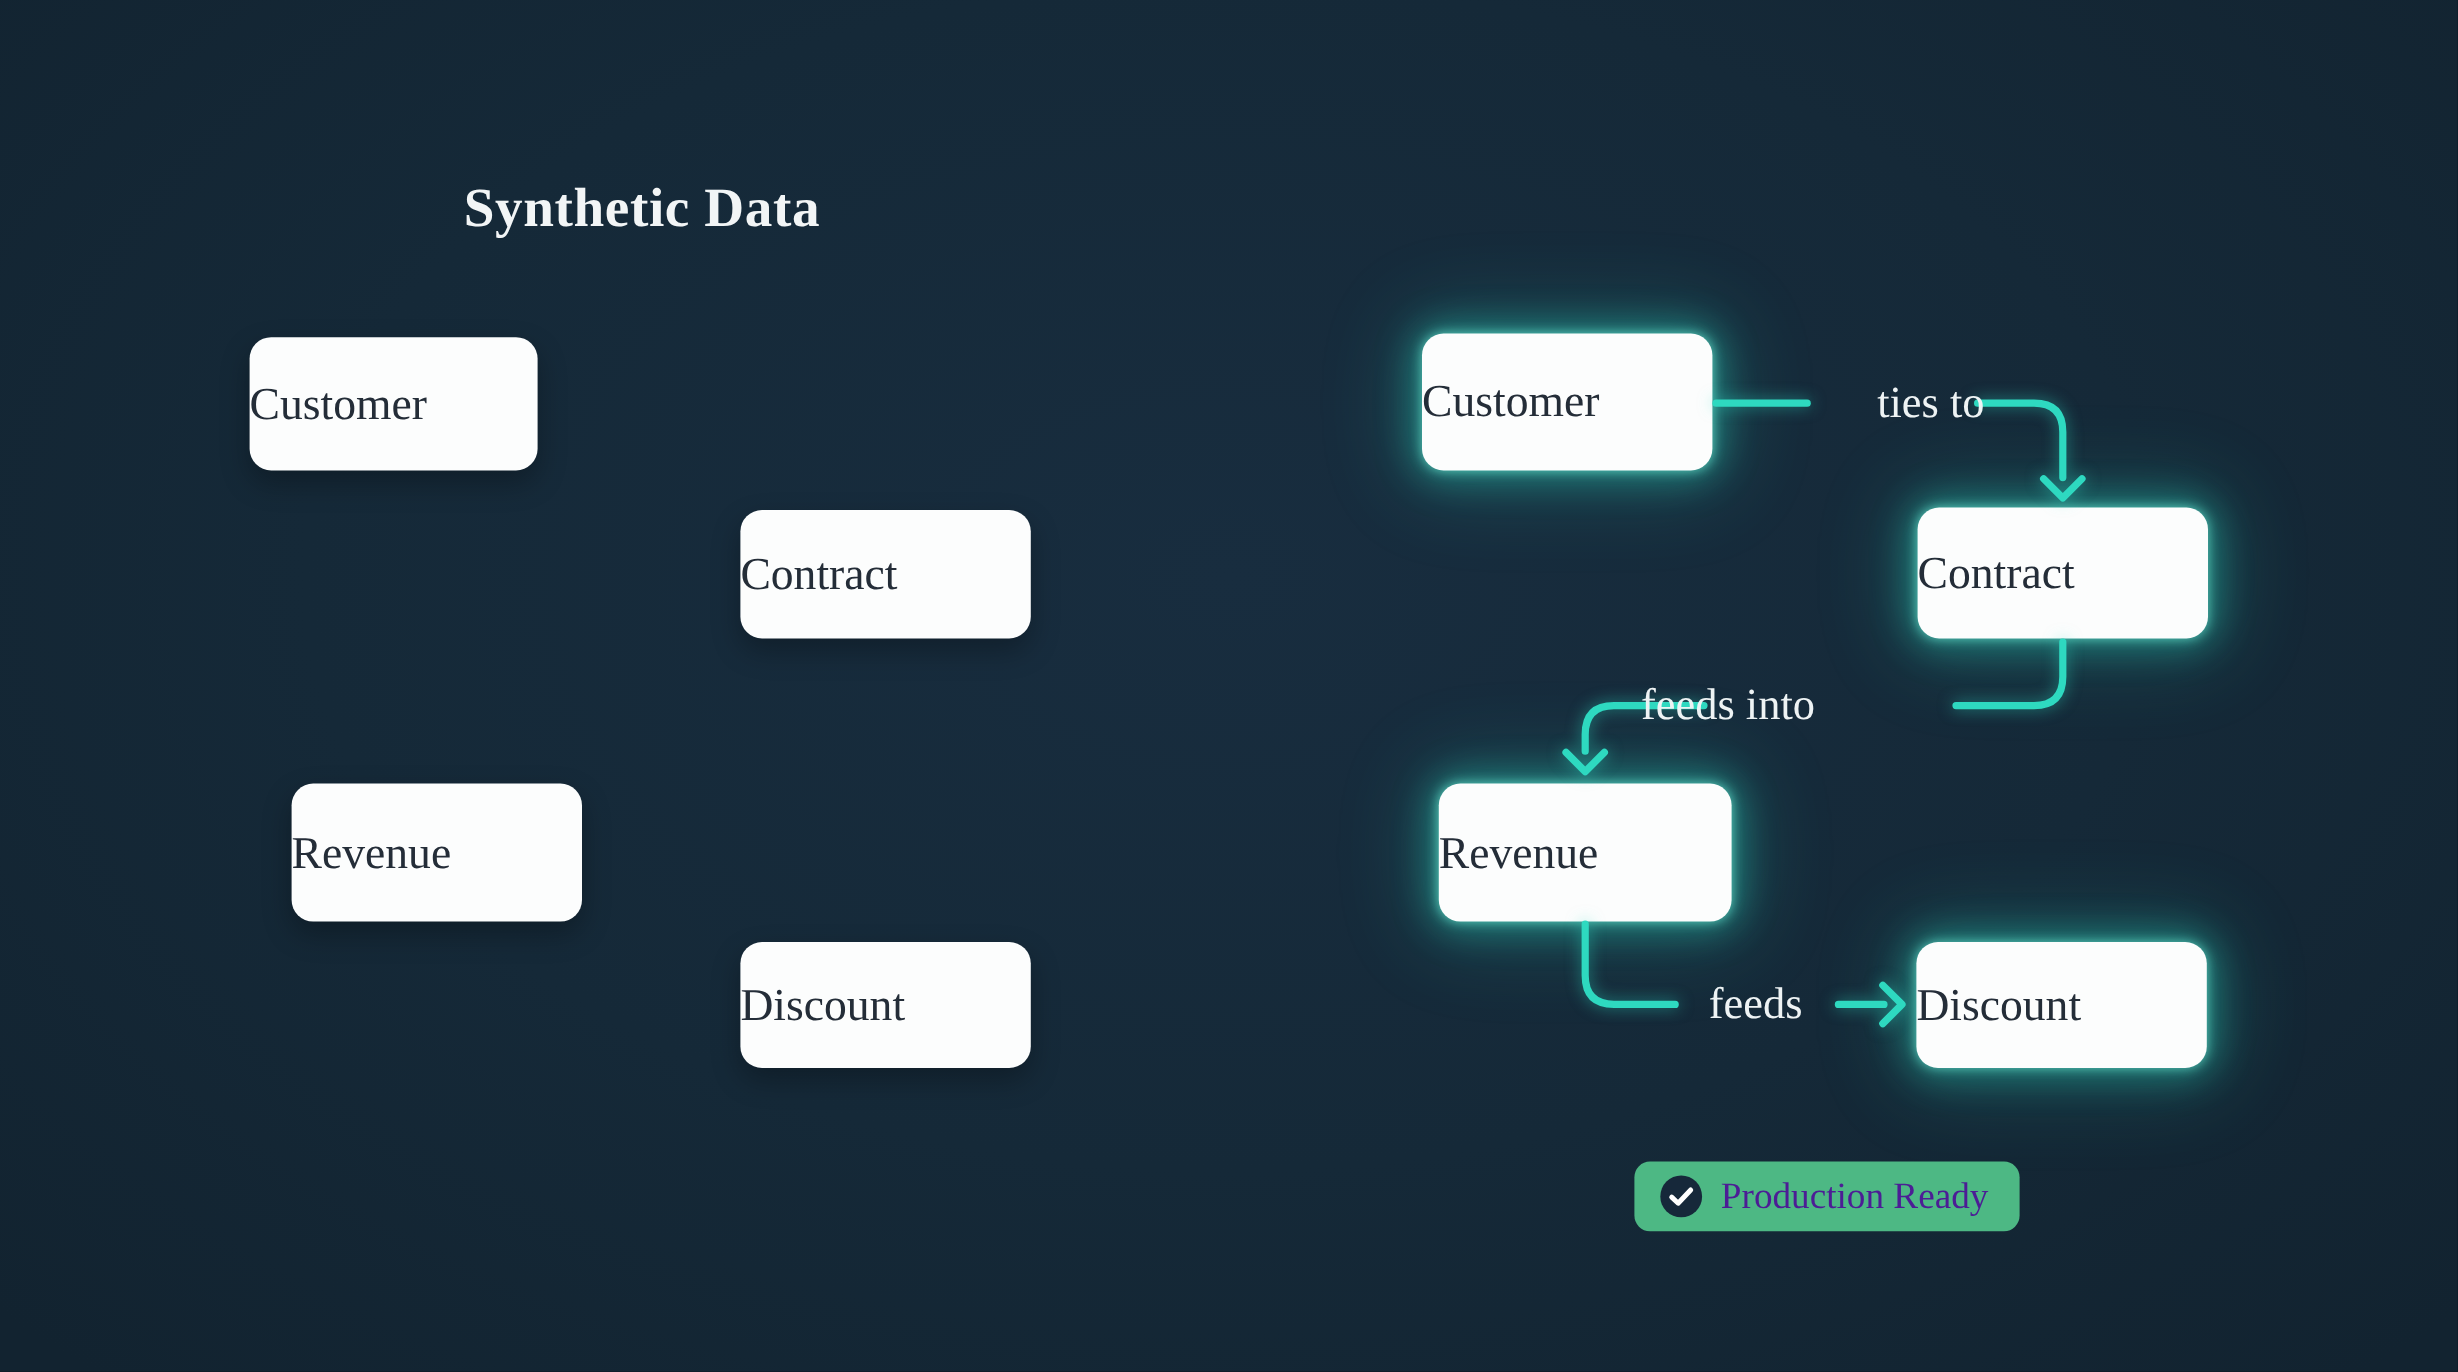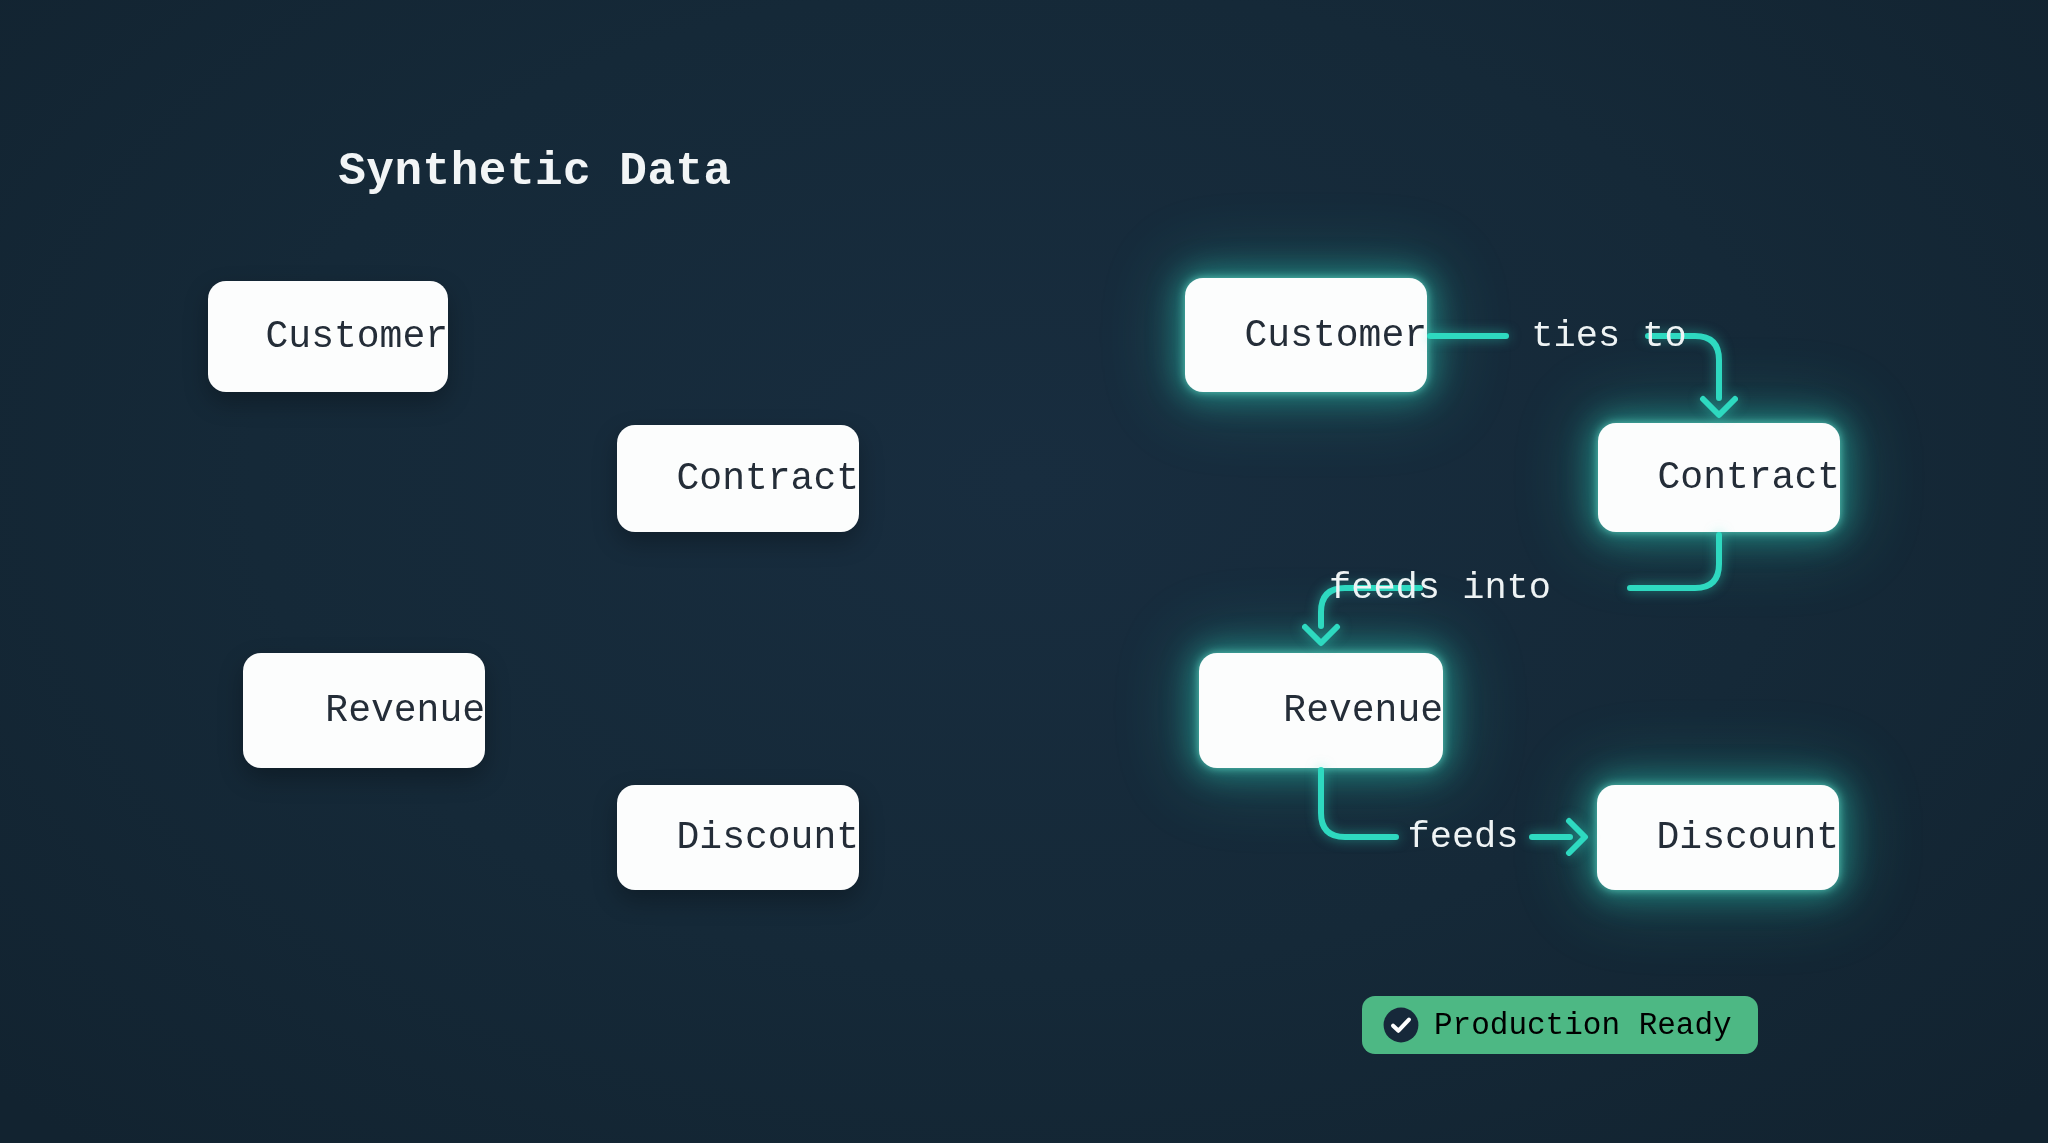--- a/index.html
+++ b/index.html
@@ -3,37 +3,37 @@
 <meta charset="utf-8">
 <style>
   html,body{margin:0;padding:0;background:#0e1c29;}
   .stage{
     position:relative;
     width:2048px;height:1143px;
     background:#152938;
     background:radial-gradient(ellipse 1400px 900px at 50% 42%, #182d3f 0%, #152938 55%, #12automatically232f 100%);
     background:radial-gradient(ellipse 1400px 900px at 50% 42%, #182d3f 0%, #152938 55%, #122330 100%);
     overflow:hidden;
-    font-family:Liberation Mono, monospace;
+    font-family:Liberation Serif, serif;
   }
   .title{
     position:absolute;
     transform:translateX(-50%);
     margin:0;
     font-size:46px;
     font-weight:700;
     letter-spacing:0.5px;
     color:#f2f5f6;
     white-space:nowrap;
   }
   .node{
     position:absolute;
     background:#fcfdfd;
     border-radius:18px;
-    display:flex;align-items:center;justify-content:flex-end;
+    display:flex;align-items:center;justify-content:flex-start;
     color:#242d38;
     font-size:38px;
     box-shadow:0 10px 24px rgba(0,0,0,0.28);
     white-space:nowrap;
   }
   .node.glow{
     box-shadow:
       0 0 10px rgba(110,235,214,0.75),
       0 0 30px 8px rgba(46,211,188,0.42),
       0 0 70px 18px rgba(46,211,188,0.20);
@@ -51,25 +51,24 @@
     white-space:nowrap;
   }
   .badge{
     position:absolute;
     left:1362px;top:968px;
     height:58px;
     padding:0 26px 0 20px;
     border-radius:13px;
     background:#4db884;
     display:flex;align-items:center;gap:14px;
-    color:#000000;
+    color:#4c1d95;
     font-size:31px;
     font-weight:500;
     white-space:nowrap;
-    margin-top:28px;
   }
   .badge .check{flex:0 0 auto;display:block;}
 </style>
 </head>
 <body>
 
 <div class="stage">
 
   <h1 class="title" style="left:535px;top:146px;">Synthetic Data</h1>
 

